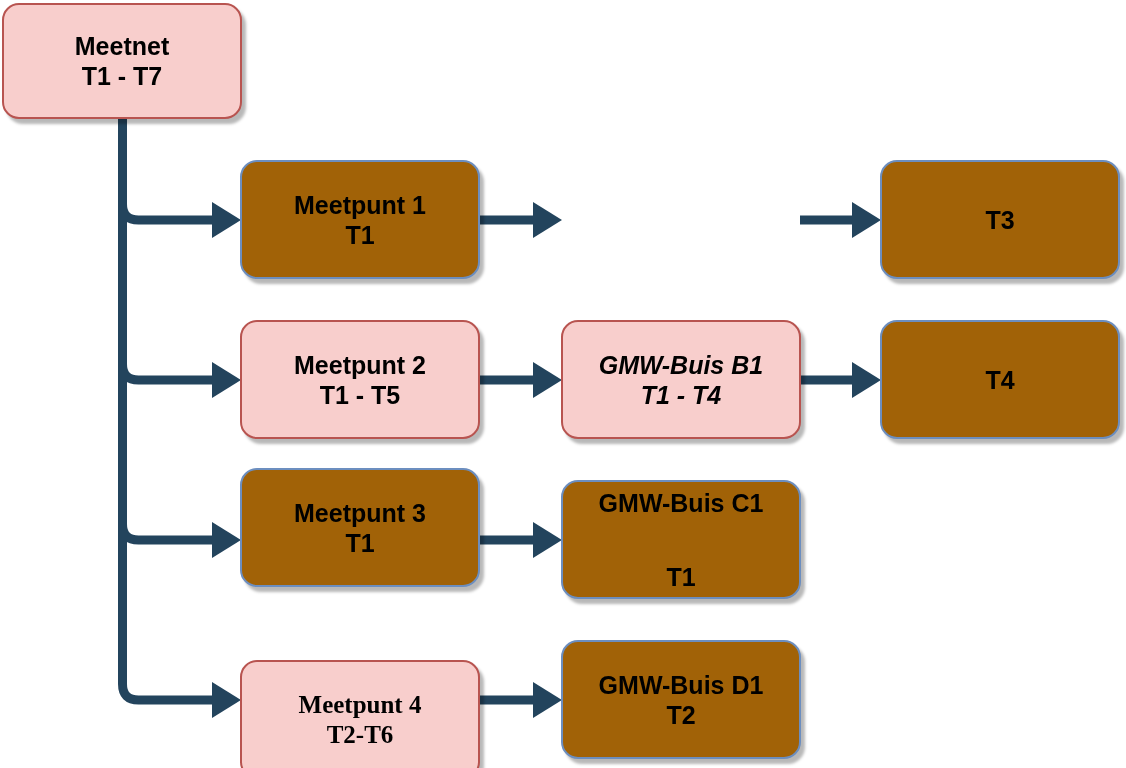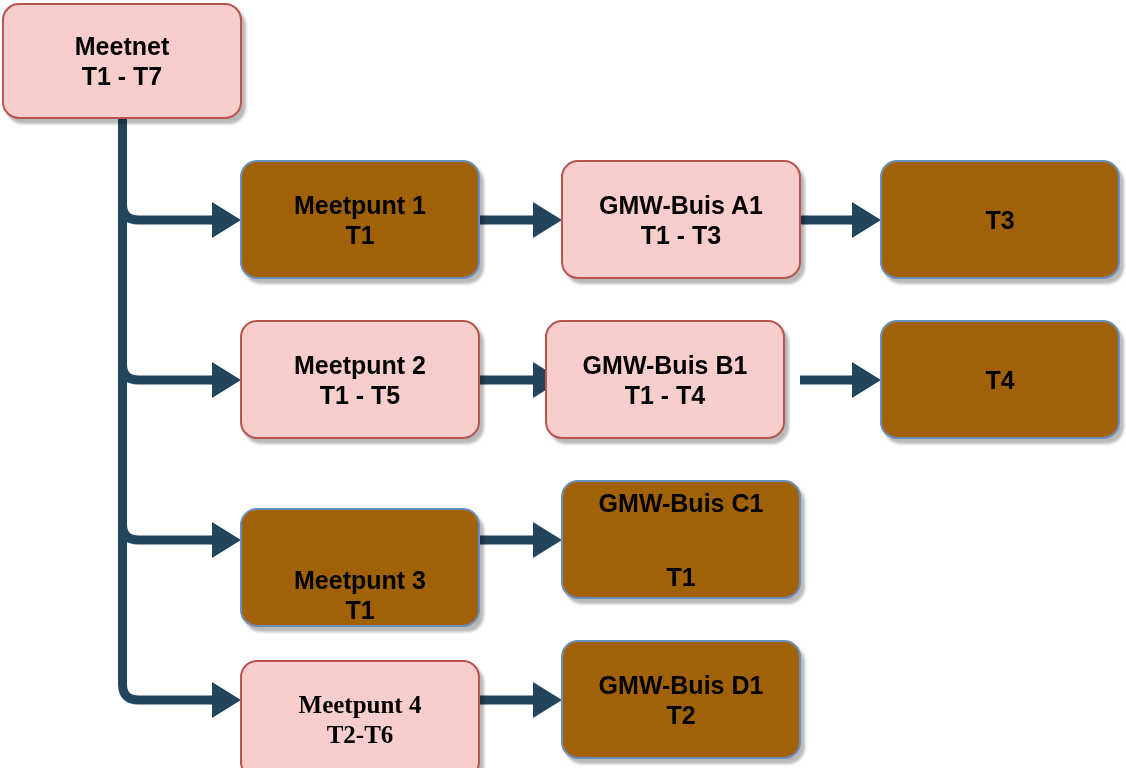--- a/index.html
+++ b/index.html
@@ -61,23 +61,23 @@
     font-weight: bold;
     color: #000000;
     white-space: nowrap;
   }
   
   #node-meetnet     { left: 2px;   top: 3px;   height: 116px; }
   #node-meetpunt-1  { left: 240px; top: 160px; }
   #node-gmw-buis-a1 { left: 561px; top: 160px; }
   #node-gmw-buis-a2 { left: 880px; top: 160px; }
   #node-meetpunt-2  { left: 240px; top: 320px; }
-  #node-gmw-buis-b1 { left: 545px; top: 320px; }
+  #node-gmw-buis-b1 { left: 561px; top: 320px; font-style: italic; }
   #node-gmw-buis-b2 { left: 880px; top: 320px; }
-  #node-meetpunt-3  { left: 240px; top: 508px; justify-content: flex-end; }
+  #node-meetpunt-3  { left: 240px; top: 468px; }
   #node-gmw-buis-c1 { left: 561px; top: 480px; gap: 44px; }
   #node-meetpunt-4  { left: 240px; top: 660px; font-family: Liberation Serif, serif; }
   #node-gmw-buis-d1 { left: 561px; top: 640px; align-items: center; }
 </style>
 </head>
 <body>
 
 <div id="canvas">
 
   <svg id="connector-layer" viewBox="0 0 1126 768" xmlns="http://www.w3.org/2000/svg">
@@ -129,24 +129,20 @@
   <div class="node red" id="node-meetnet">
     <div class="node-title">Meetnet</div>
     <div class="node-period">T1 - T7</div>
   </div>
 
   <div class="node blue" id="node-meetpunt-1">
     <div class="node-title">Meetpunt 1</div>
     <div class="node-period">T1</div>
   </div>
 
-  <div class="node red" id="node-gmw-buis-a1">
-    <div class="node-title">GMW-Buis A1</div>
-    <div class="node-period">T1 - T3</div>
-  </div>
 
   <div class="node blue" id="node-gmw-buis-a2">
     <div class="node-period">T3</div>
   </div>
 
   <div class="node red" id="node-meetpunt-2">
     <div class="node-title">Meetpunt 2</div>
     <div class="node-period">T1 - T5</div>
   </div>
 

